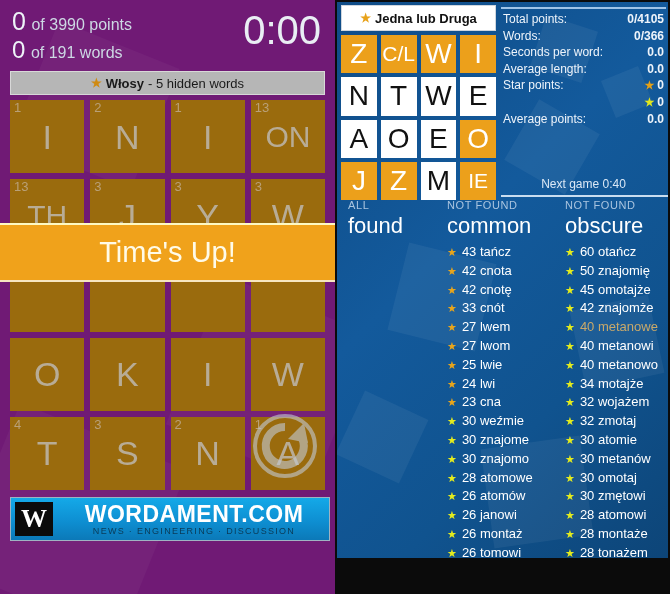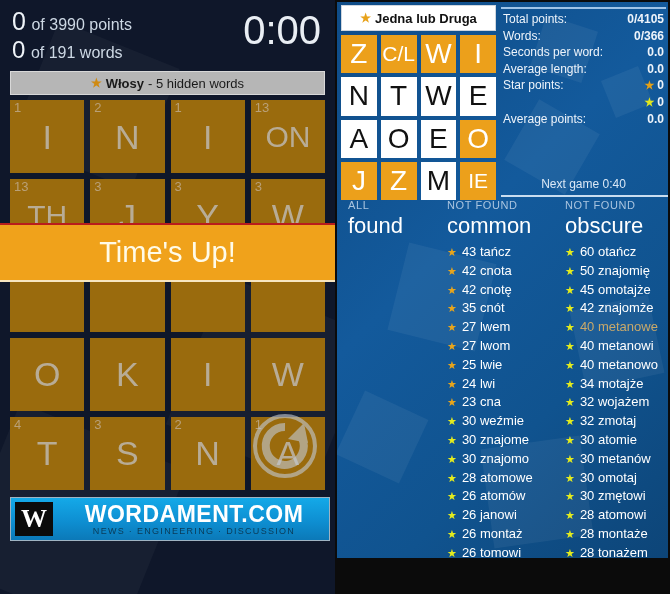--- a/index.html
+++ b/index.html
@@ -2,21 +2,21 @@
 <html><head>
 <meta charset="utf-8">
 <style>
   html,body{margin:0;padding:0;background:#c9ccd1;}
   body{width:670px;height:594px;overflow:hidden;font-family:"Liberation Sans",sans-serif;}
 
   #root{position:relative;width:670px;height:594px;}
 
   
   #left{position:absolute;left:0;top:0;width:335px;height:594px;
-        background:#0f172a;overflow:hidden;}
+        background:#701a75;overflow:hidden;}
   #left .bgshape{position:absolute;background:rgba(255,255,255,.035);transform:rotate(22deg);}
   #leftInner{position:absolute;left:4px;top:5px;width:327px;height:540px;}
 
   .score-row{position:relative;padding:4px 8px 0 8px;color:#cfd8e2;}
   .score-line{font-size:20px;line-height:25px;color:#e6ecf2;font-weight:300;}
   .score-line .big{font-size:25px;color:#eef3f8;}
   .score-line .sm{font-size:16px;color:#cdd8e4;}
   .score2 .big{font-size:24px;}
   #timer{position:absolute;right:10px;top:3px;font-size:40px;line-height:44px;
          color:#e9eef4;font-weight:300;letter-spacing:0px;}
@@ -28,21 +28,21 @@
   #themebar .thin{font-weight:normal;}
 
   #grid{margin:5px 6px 0 6px;display:grid;grid-template-columns:repeat(4,1fr);
         grid-template-rows:repeat(5,1fr);gap:6px;height:390px;}
   .tile{position:relative;background:#9a6b0d;display:flex;align-items:center;justify-content:center;}
   .tile .num{position:absolute;left:4px;top:1px;font-size:13px;color:#b9a077;line-height:14px;}
   .tile .ltr{font-size:34px;color:#b8ac96;font-weight:300;line-height:34px;}
   .tile .ltr.two{font-size:30px;}
 
   #timesup{position:absolute;left:0;top:223px;width:335px;height:55px;background:#f0a21b;
-           border-top:2px solid #b91c1c;border-bottom:2px solid #f7e6c0;
+           border-top:2px solid #fef9c3;border-bottom:2px solid #f7e6c0;
            display:flex;align-items:center;justify-content:center;
            color:#fffbe8;font-size:29px;font-weight:300;}
 
   #replay{position:absolute;right:11px;bottom:64px;width:70px;height:70px;opacity:.62;}
 
   #adbar{position:absolute;left:6px;bottom:4px;width:318px;height:42px;
          background:linear-gradient(180deg,#14a9e8 0%,#0e8fd2 55%,#0b79b8 100%);
          border:1px solid #9fb3c2;display:flex;align-items:center;overflow:hidden;}
   #adlogo{width:38px;height:34px;margin:0 6px 0 4px;background:#0b0b0b;
           display:flex;align-items:center;justify-content:center;
@@ -330,21 +330,21 @@
                 <div class="witem">
                   <span class="s gold">★</span>
                   <span class="txt">42 cnota</span>
                 </div>
                 <div class="witem">
                   <span class="s gold">★</span>
                   <span class="txt">42 cnotę</span>
                 </div>
                 <div class="witem">
                   <span class="s gold">★</span>
-                  <span class="txt">35 cnót</span>
+                  <span class="txt">33 cnót</span>
                 </div>
                 <div class="witem">
                   <span class="s gold">★</span>
                   <span class="txt">27 lwem</span>
                 </div>
                 <div class="witem">
                   <span class="s gold">★</span>
                   <span class="txt">27 lwom</span>
                 </div>
                 <div class="witem">

